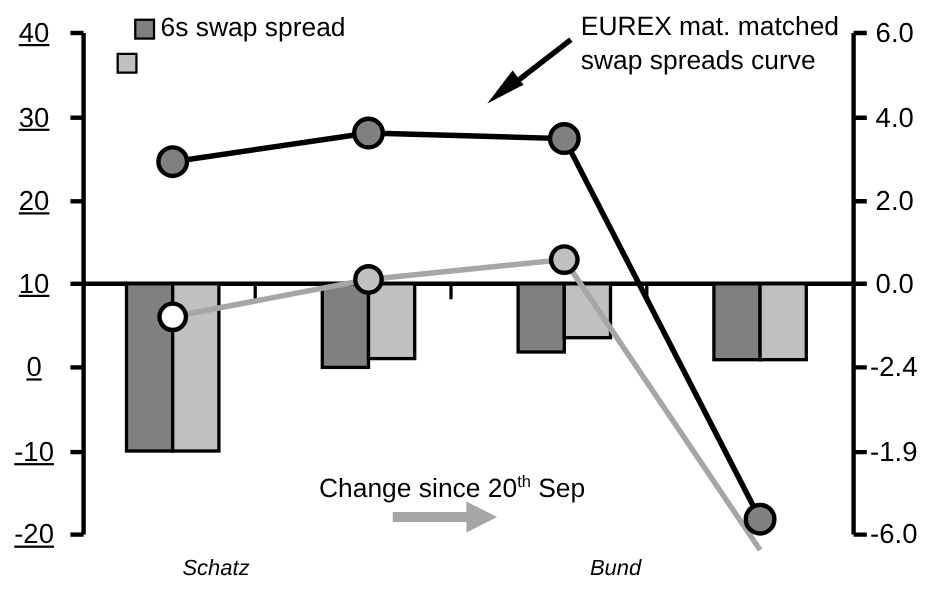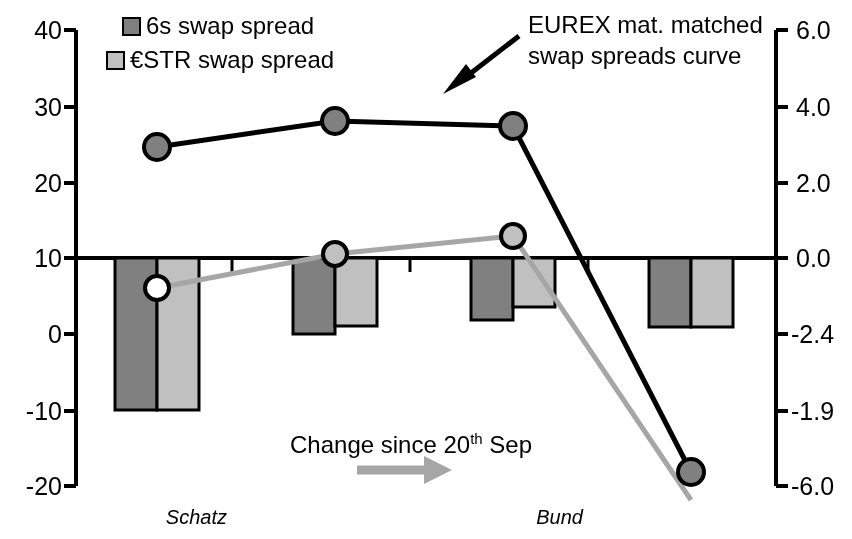--- a/index.html
+++ b/index.html
@@ -1,19 +1,19 @@
 <!DOCTYPE html>
 <html><head>
 <meta charset="utf-8">
 <style>
   html,body{margin:0;padding:0;background:#ffffff;}
   body{width:852px;height:539px;font-family:"Liberation Sans",sans-serif;color:#000;overflow:hidden;}
   #chart-root{position:relative;width:852px;height:539px;}
   .axis-label{position:absolute;font-size:25px;line-height:25px;color:#000;white-space:nowrap;}
-  .axis-label.left{text-align:right;}
+  .axis-label.left{text-align:center;text-decoration:underline;}
   .axis-label.right{text-align:left;}
   .cat-label{position:absolute;font-size:20px;line-height:25px;text-align:right;white-space:nowrap;font-style:italic;}
   .legend-row{position:absolute;display:flex;align-items:center;gap:5px;}
   .legend-swatch{width:19px;height:19px;border:2px solid #000;box-sizing:border-box;}
   .legend-text{font-size:24px;line-height:24px;white-space:nowrap;}
   .annot{position:absolute;font-size:24px;line-height:29px;white-space:nowrap;}
   .annot sup{font-size:15px;vertical-align:super;line-height:0;}
   svg{position:absolute;left:0;top:0;}
 </style>
 </head>
@@ -39,21 +39,20 @@
 
   <div class="cat-label" style="left:87px;width:140px;top:505px;">Schatz</div>
   <div class="cat-label" style="left:443px;width:140px;top:505px;">Bund</div>
 
   <div class="legend-row" style="left:106px;top:14px;padding-left:16px;">
     <span class="legend-swatch" style="background:#808080;"></span>
     <span class="legend-text">6s swap spread</span>
   </div>
   <div class="legend-row" style="left:106px;top:48px;">
     <span class="legend-swatch" style="background:#c0c0c0;"></span>
-    <span class="legend-text">€STR swap spread</span>
   </div>
 
   <div class="annot" style="left:528px;top:10px;">EUREX mat. matched</div>
   <div class="annot" style="left:528px;top:41px;">swap spreads curve</div>
 
   <div class="annot" style="left:290px;top:430px;">
     <span>Change since 20</span><sup>th</sup><span> Sep</span>
   </div>
 
   <svg width="852" height="539">

